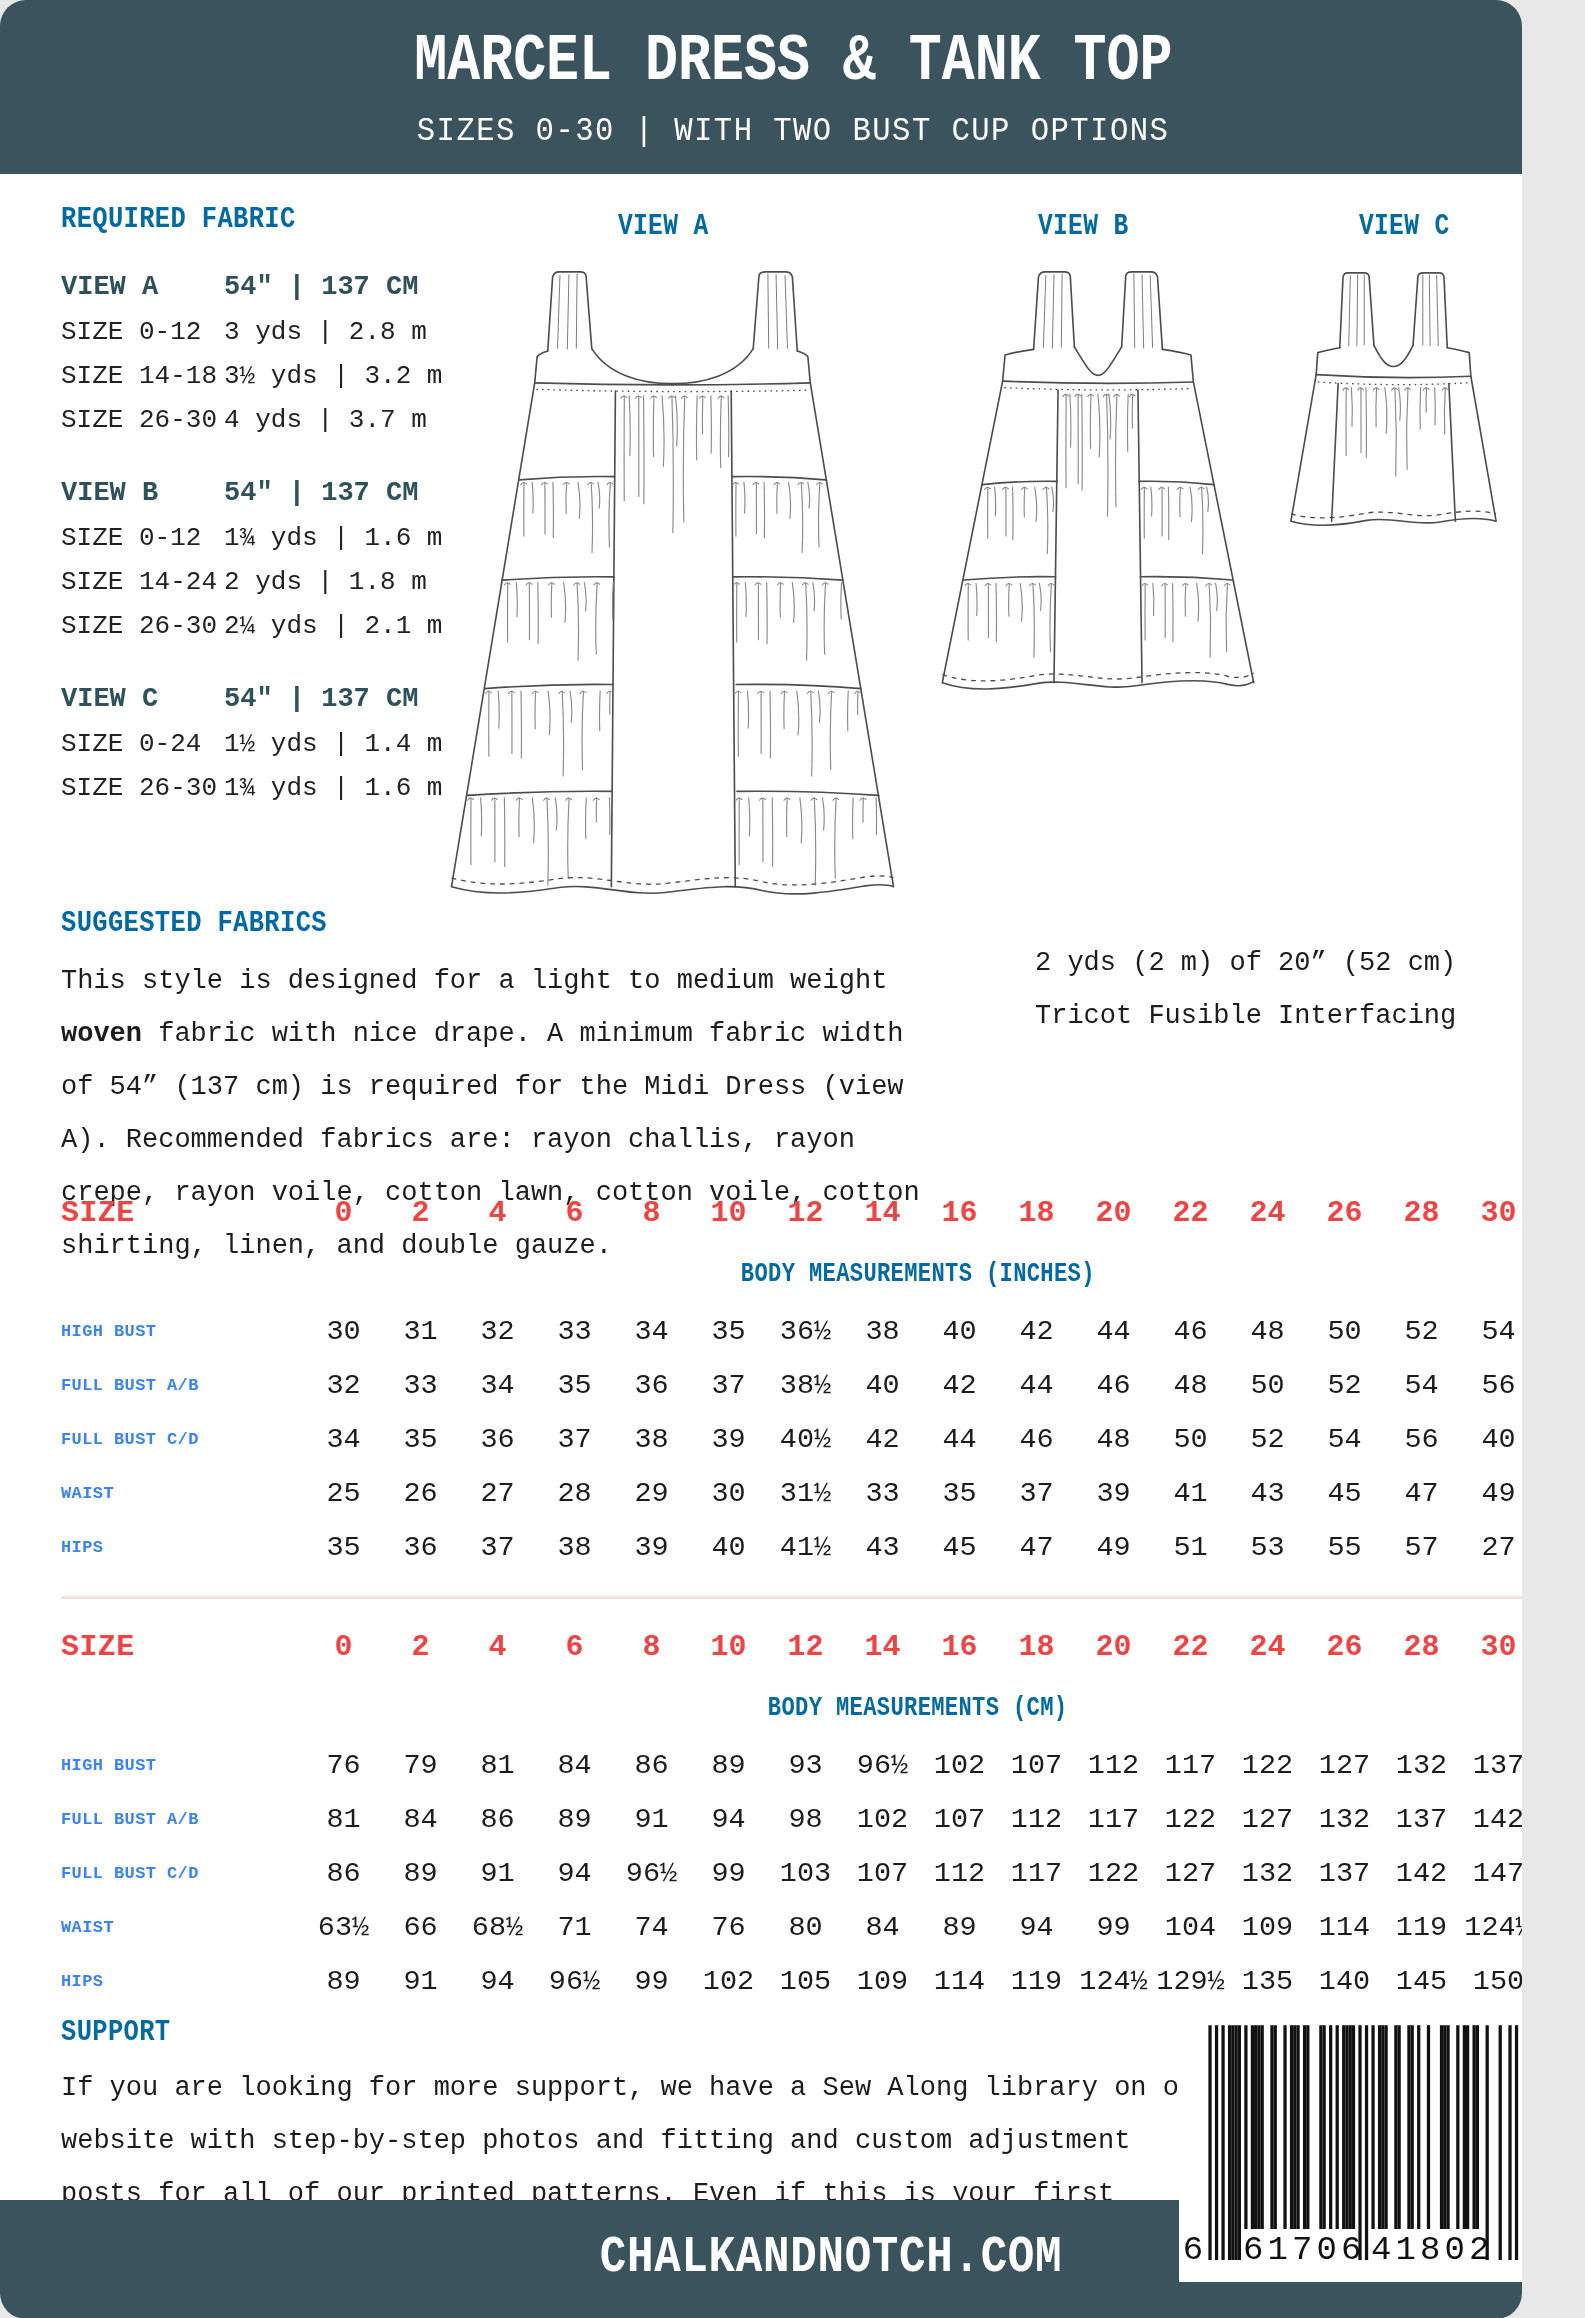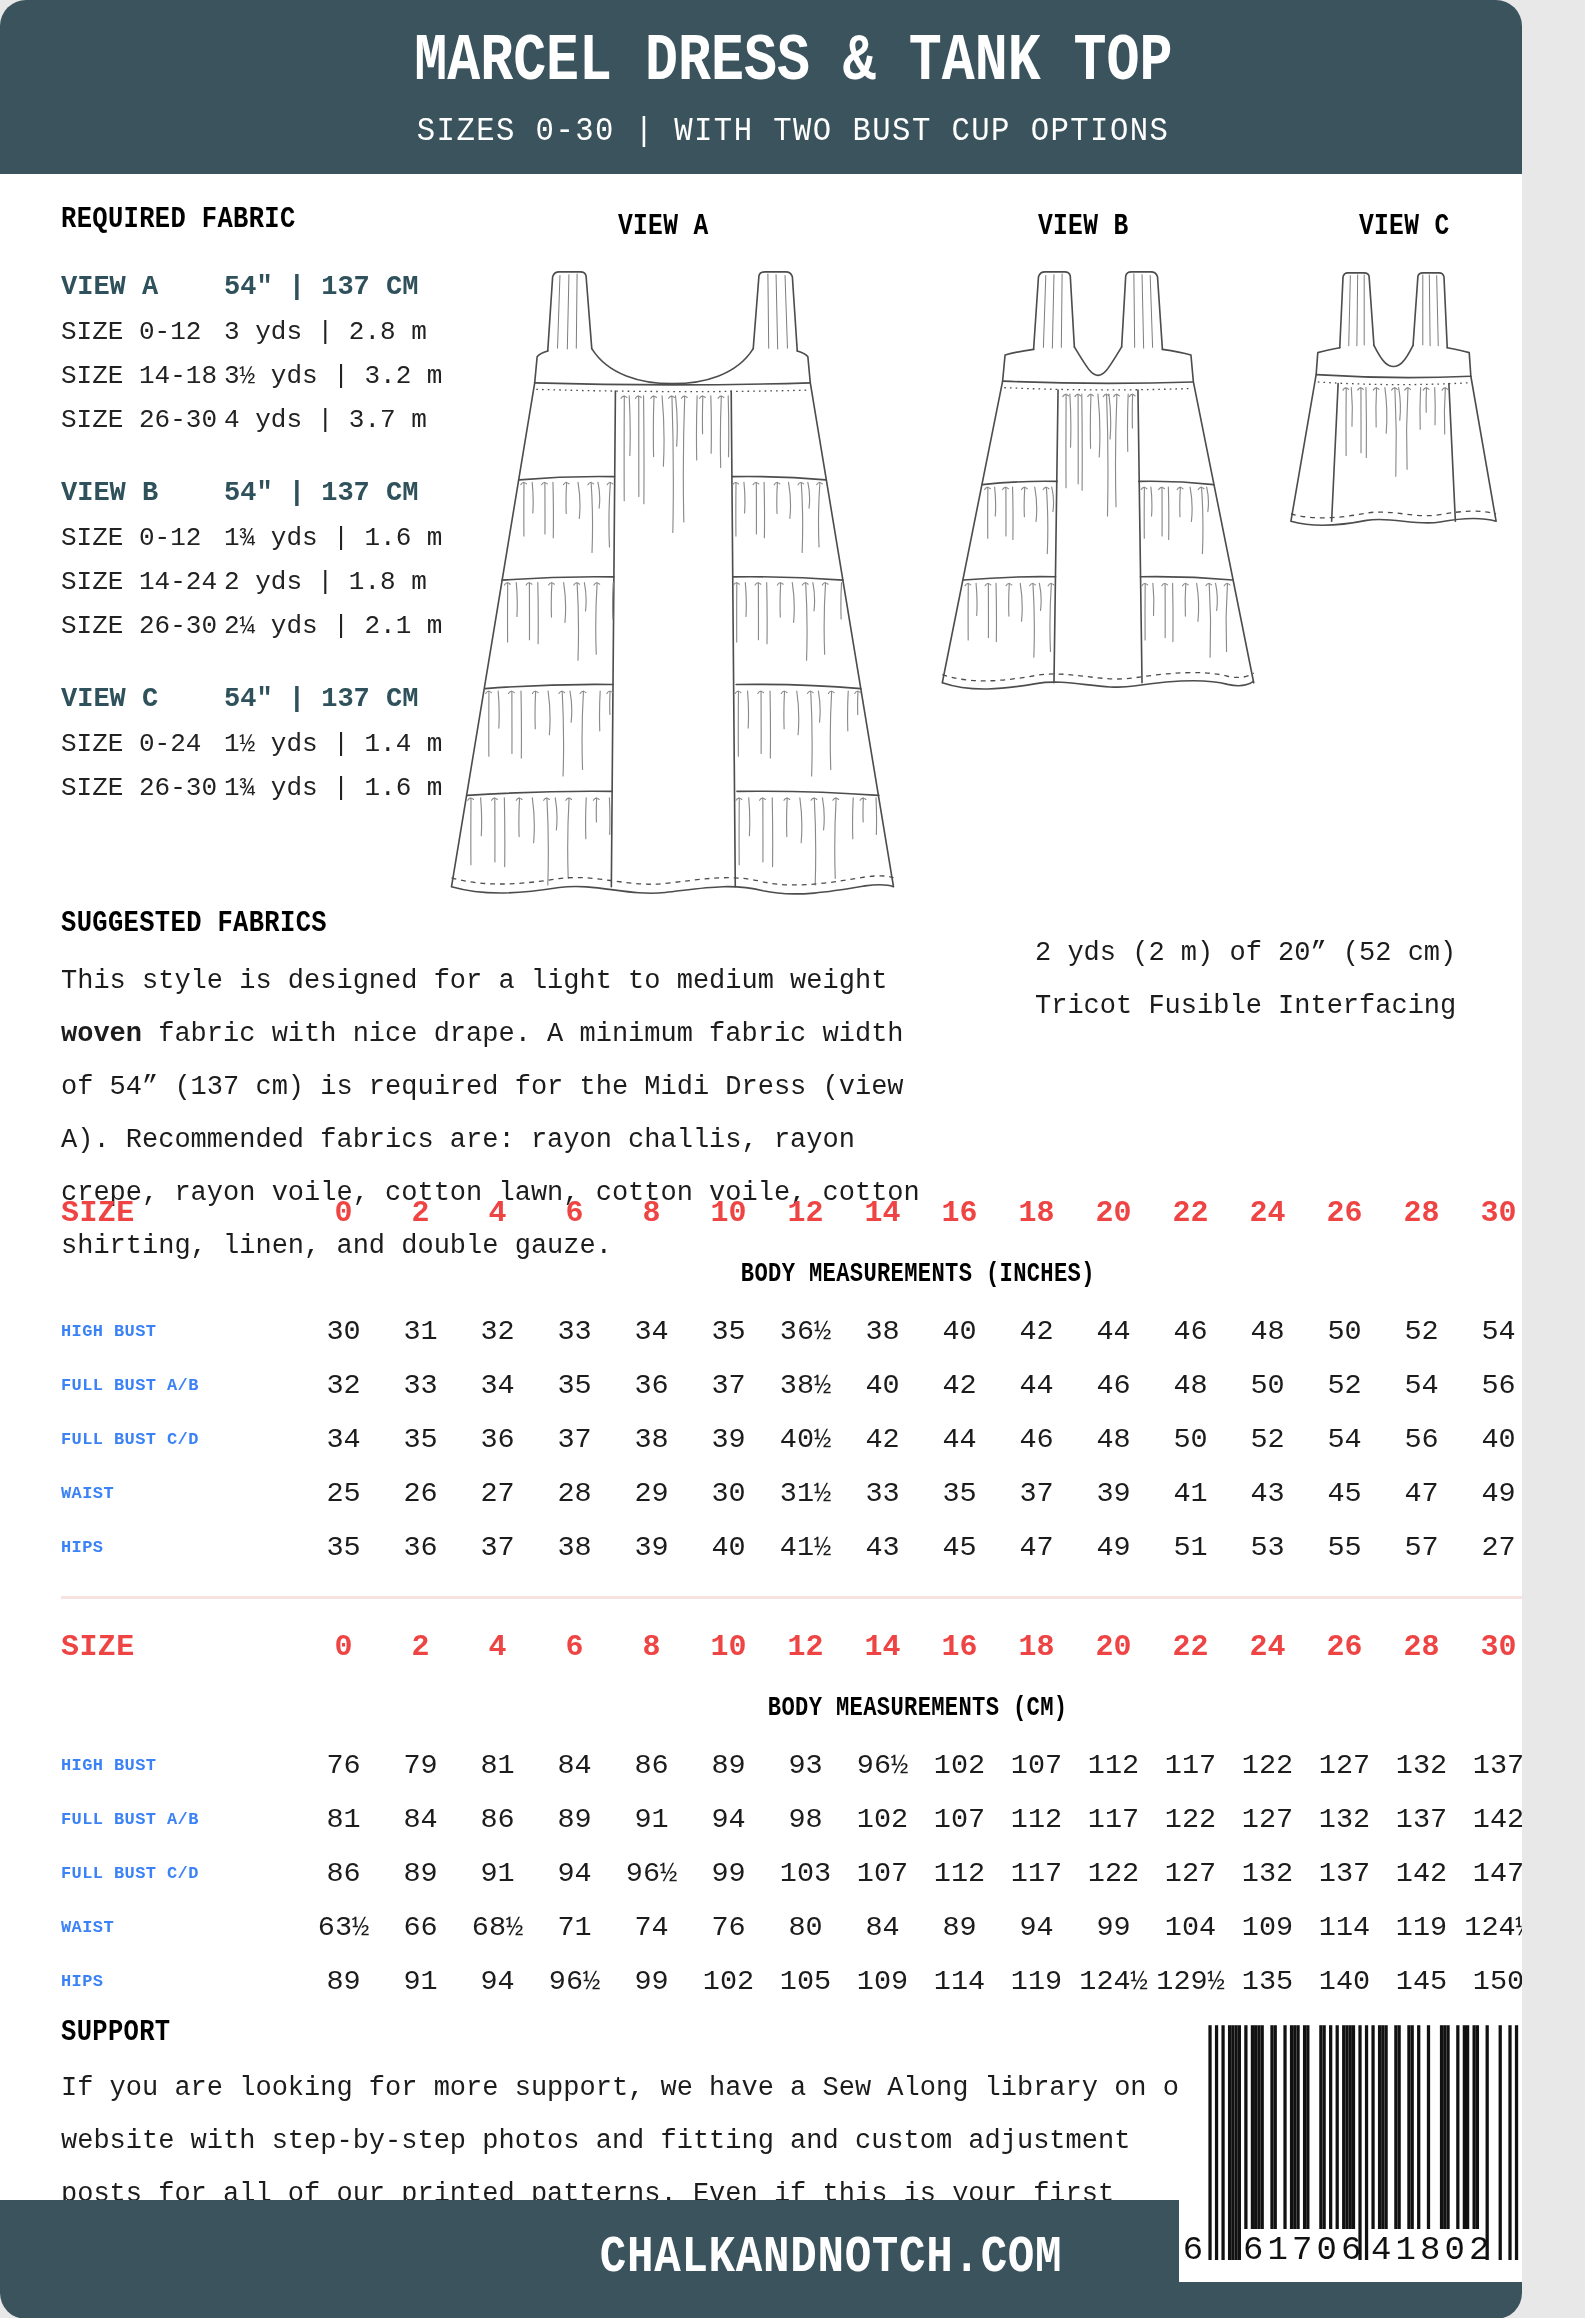--- a/index.html
+++ b/index.html
@@ -9,21 +9,21 @@
   .cx{display:inline-block;transform:scaleX(.82);transform-origin:center;}
   .cxl{display:inline-block;transform:scaleX(.85);transform-origin:left center;}
   
   .band{position:absolute;left:0;width:1586px;background:#3a535c;}
   .title{top:0;height:174px;}
   .title-text{position:absolute;top:23px;left:0;width:100%;text-align:center;color:#fff;
               font-size:67px;font-weight:700;letter-spacing:0px;}
   .subtitle-text{position:absolute;top:112px;left:0;width:100%;text-align:center;color:#fff;
               font-size:34px;font-weight:400;letter-spacing:1.6px;}
   
-  .h-orange{color:#000000;font-size:30px;font-weight:700;letter-spacing:0.4px;}
+  .h-orange{color:#0369a1;font-size:30px;font-weight:700;letter-spacing:0.4px;}
   
   #fabric-col{left:61px;top:202px;width:456px;}
   .fab-block{margin-top:28px;}
   .fab-head{display:grid;grid-template-columns:163px auto;color:#2f515b;font-weight:700;
             font-size:27px;line-height:46px;}
   .fab-row{display:grid;grid-template-columns:163px auto;font-size:26px;line-height:44px;color:#222;}
   
   .view-label{position:absolute;top:209px;width:196px;text-align:center;}
   
   .body-text{font-size:27px;line-height:53px;color:#1c1c1c;}
@@ -216,21 +216,21 @@
     <path class="hem" d="M22,312 C50,320 85,317 115,311 C145,306 175,318 205,313 C232,308 256,307 274,312"></path>
     <path class="hemdash" transform="translate(0,-9)" d="M22,312 C50,320 85,317 115,311 C145,306 175,318 205,313 C232,308 256,307 274,312"></path>
   </svg>
 
   <div class="abs" style="left:61px;top:906px;width:884px">
     <div class="h-orange"><span class="cxl">SUGGESTED FABRICS</span></div>
     <div class="body-text" style="margin-top:14.7px"><span>This style is designed for a light to medium weight </span><span class="b">woven</span><span> fabric with nice drape.  A minimum fabric width of 54” (137 cm) is required for the Midi Dress (view A). Recommended fabrics are: rayon challis, rayon crepe, rayon voile, cotton lawn, cotton voile, cotton shirting, linen, and double gauze.</span></div>
   </div>
 
   <div class="abs" style="left:1035px;top:906px;width:456px">
-    <div class="body-text" style="margin-top:21px">2 yds (2 m) of 20” (52 cm)</div>
+    <div class="body-text" style="margin-top:31px">2 yds (2 m) of 20” (52 cm)</div>
     <div class="body-text">Tricot Fusible Interfacing</div>
   </div>
 
   <div class="mtable" style="top:1183px">
       <div class="trow sizerow">
         <div class="tlabel">SIZE</div>
         <div class="tcell">0</div>
         <div class="tcell">2</div>
         <div class="tcell">4</div>
         <div class="tcell">6</div>

